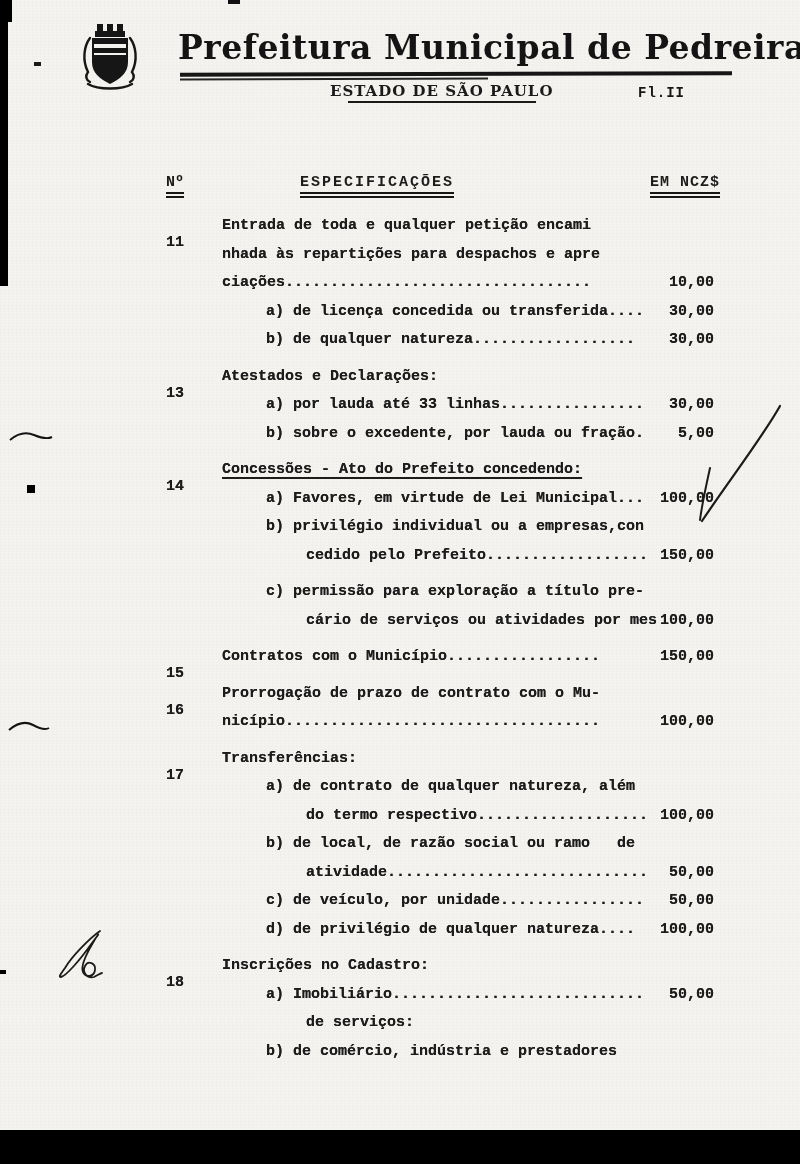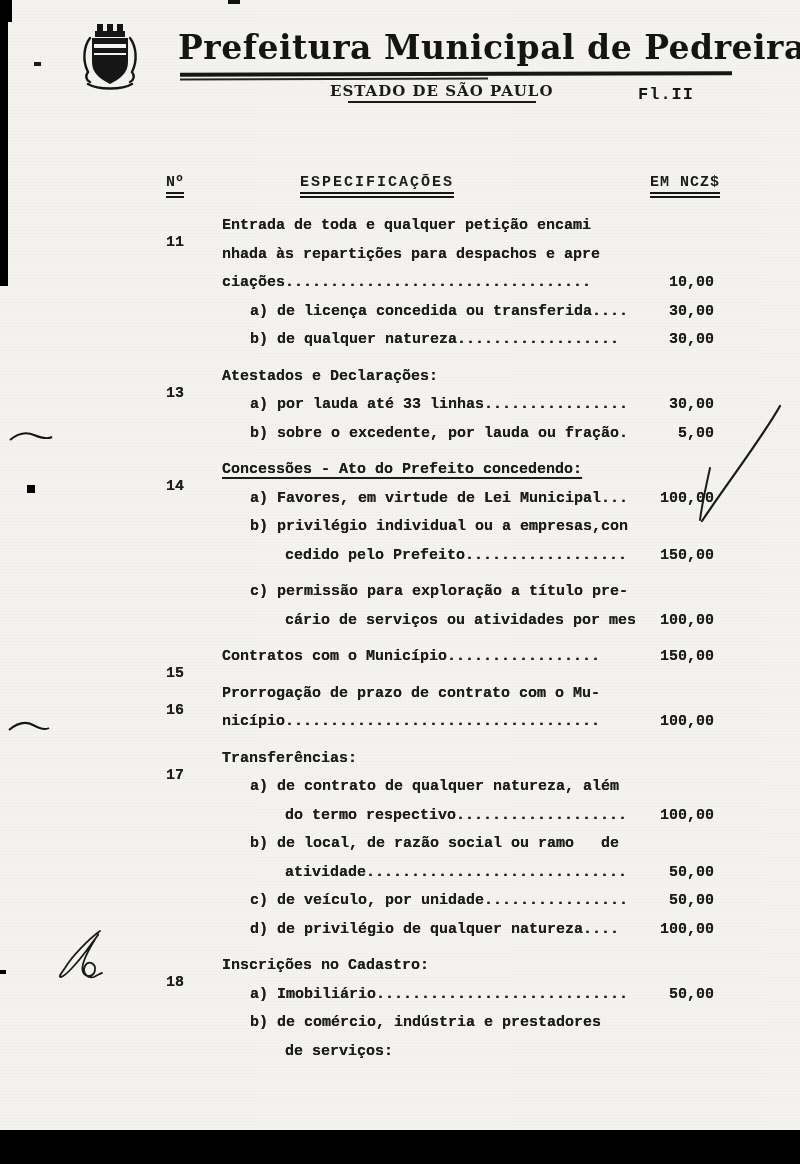--- a/index.html
+++ b/index.html
@@ -21,38 +21,38 @@
   }
   .rule-main{position:absolute;left:180px;top:72px;width:552px;height:4px;background:#161616;transform:rotate(-.15deg);}
   .rule-thin{position:absolute;left:180px;top:78px;width:308px;height:2px;background:#232323;transform:rotate(-.2deg);}
   .subtitle{
     position:absolute;left:330px;top:82px;width:240px;text-align:left;
     font-family:"DejaVu Serif","Liberation Serif",serif;font-weight:bold;
     font-size:15px;letter-spacing:1px;color:#1a1a1a;white-space:nowrap;
   }
   .subtitle-rule{position:absolute;left:348px;top:101px;width:188px;height:2px;background:#1a1a1a;}
   .page-ref{
-    position:absolute;left:638px;top:85px;font-weight:bold;font-size:17px;
+    position:absolute;left:638px;top:85px;font-weight:bold;font-size:14px;
     letter-spacing:1px;color:#161616;
   }
   
   .thead{position:absolute;top:174px;left:0;width:100%;height:26px;font-weight:bold;font-size:15px;}
   .thead span{position:absolute;white-space:pre;}
   .col-num{left:166px;}
   .col-spec{left:300px;letter-spacing:2px;}
   .col-val{left:650px;letter-spacing:1px;}
   .dbl{border-bottom:6px double #161616;padding-bottom:1px;}
   .tbody{position:absolute;top:212px;left:0;width:100%;font-size:15px;font-weight:bold;
          text-shadow:0 0 .5px rgba(25,25,25,.85);}
   .line{position:relative;height:28.5px;line-height:28.5px;padding-left:222px;white-space:pre;}
   .line.gap{margin-top:8px;}
   .num{position:absolute;left:166px;top:17px;}
   .txt{display:inline-block;white-space:pre;}
-  .ind1{margin-left:28px;}
-  .ind2{margin-left:63px;}
+  .ind1{margin-left:44px;}
+  .ind2{margin-left:84px;}
   .und{text-decoration:underline;text-decoration-thickness:2px;text-underline-offset:3.5px;}
   .val{position:absolute;left:614px;top:0;width:100px;text-align:right;}
   
   .marks{position:absolute;left:0;top:0;width:800px;height:1164px;pointer-events:none;}
 </style>
 </head>
 <body>
 
 <div class="page">
 
@@ -108,22 +108,22 @@
       <div class="line"><span class="txt ind0">nicípio...................................</span><span class="val">100,00</span></div>
       <div class="line gap"><span class="num">17</span><span class="txt ind0">Transferências:</span></div>
       <div class="line"><span class="txt ind1">a) de contrato de qualquer natureza, além</span></div>
       <div class="line"><span class="txt ind2">do termo respectivo...................</span><span class="val">100,00</span></div>
       <div class="line"><span class="txt ind1">b) de local, de razão social ou ramo   de</span></div>
       <div class="line"><span class="txt ind2">atividade.............................</span><span class="val">50,00</span></div>
       <div class="line"><span class="txt ind1">c) de veículo, por unidade................</span><span class="val">50,00</span></div>
       <div class="line"><span class="txt ind1">d) de privilégio de qualquer natureza....</span><span class="val">100,00</span></div>
       <div class="line gap"><span class="num">18</span><span class="txt ind0">Inscrições no Cadastro:</span></div>
       <div class="line"><span class="txt ind1">a) Imobiliário............................</span><span class="val">50,00</span></div>
+      <div class="line"><span class="txt ind2">de serviços:</span></div>
       <div class="line"><span class="txt ind1">b) de comércio, indústria e prestadores</span></div>
-      <div class="line"><span class="txt ind2">de serviços:</span></div>
     </div>
 
   <svg class="marks" viewBox="0 0 800 1164">
 
     <rect x="0" y="0" width="8" height="286" fill="#000"></rect>
     <rect x="0" y="0" width="12" height="22" fill="#000"></rect>
     <rect x="228" y="0" width="12" height="4" fill="#111"></rect>
     <rect x="34" y="62" width="7" height="4" fill="#1a1a1a"></rect>
 
     <path d="M10,440 q12,-10 24,-5 t18,2" fill="none" stroke="#141414" stroke-width="2"></path>

